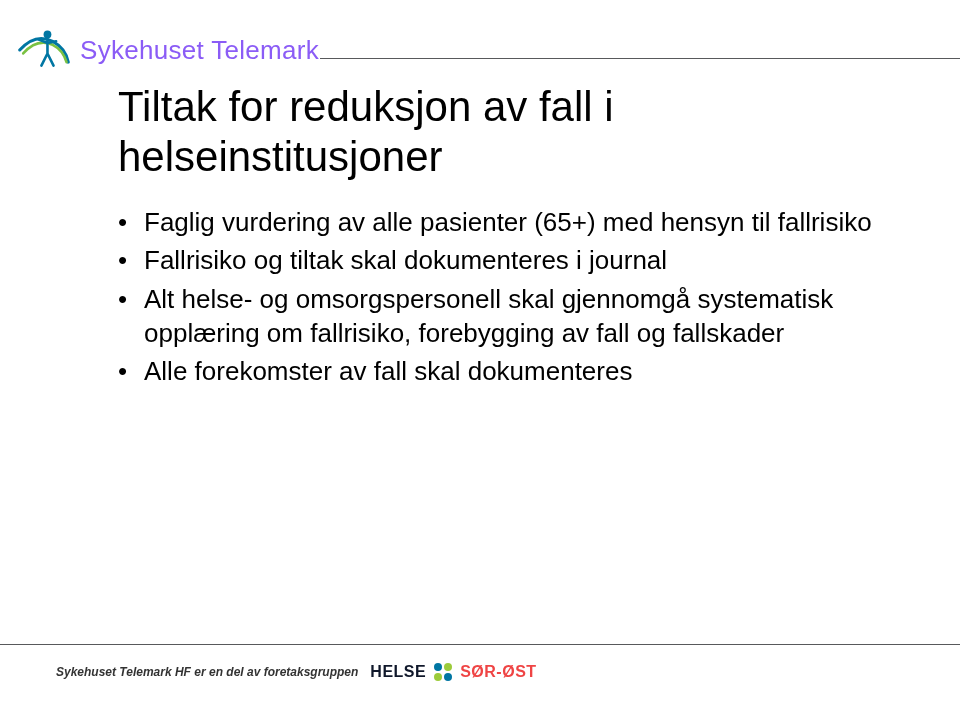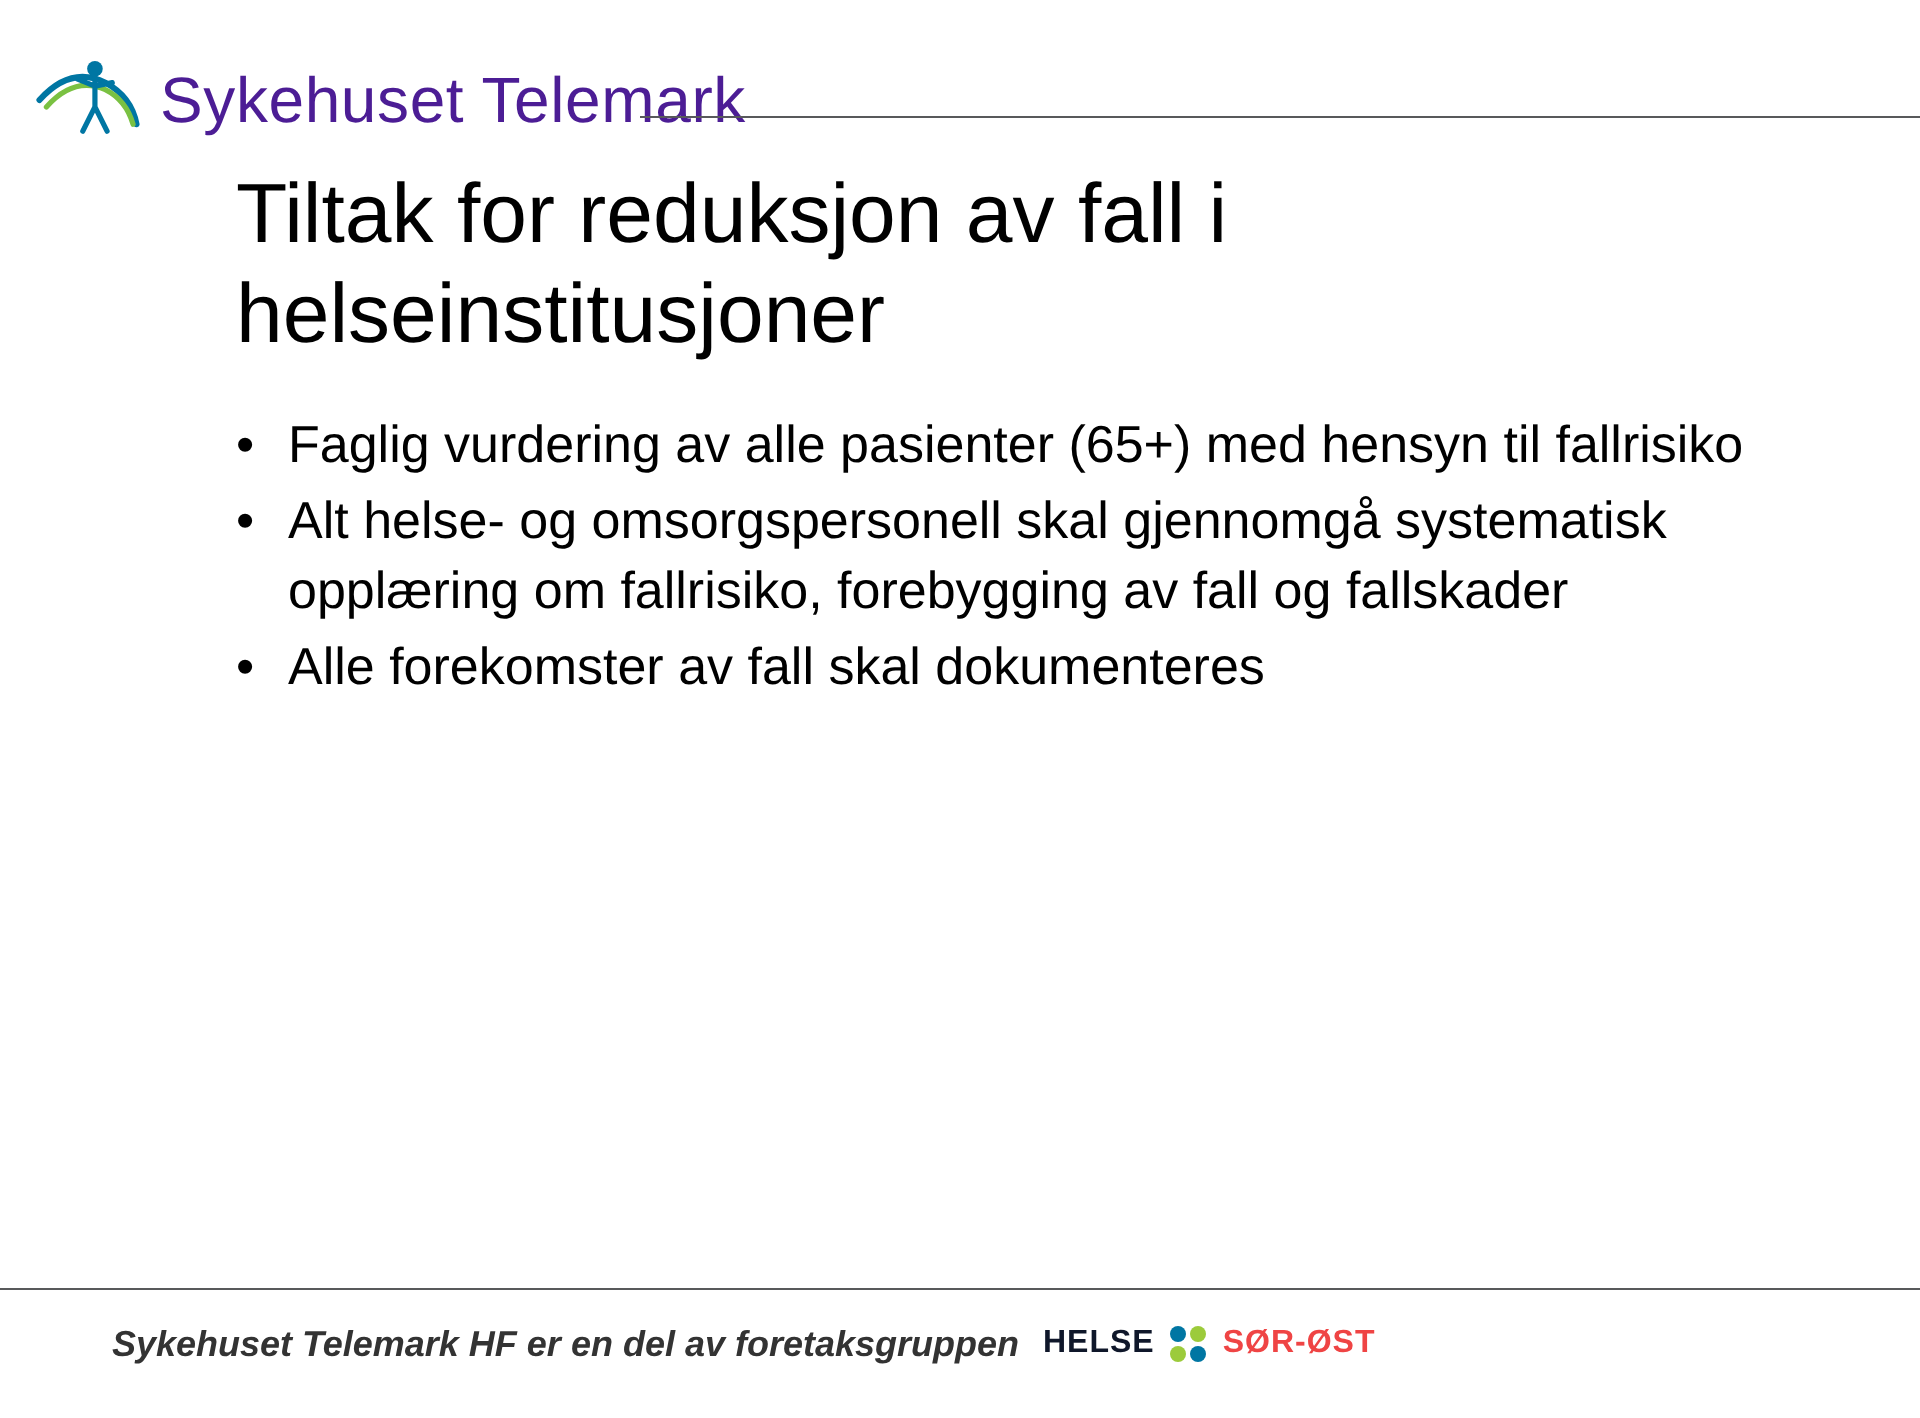--- a/index.html
+++ b/index.html
@@ -18,22 +18,22 @@
     align-items: center;
     gap: 10px;
   }
   .logo-mark {
     width: 52px;
     height: 52px;
     position: relative;
   }
   .logo-mark svg { display: block; }
   .logo-text {
-    font-size: 32px;
-    color: #4c1d95;
+    font-size: 26px;
+    color: #8b5cf6;
     letter-spacing: 0.3px;
     text-align: center;
   }
   .top-rule {
     position: absolute;
     top: 58px;
     left: 320px;
     right: 0;
     height: 1px;
     background: #58595b;
@@ -77,21 +77,21 @@
   }
   .footer {
     position: absolute;
     left: 56px;
     bottom: 24px;
     display: flex;
     align-items: center;
     gap: 12px;
   }
   .footer-text {
-    font-size: 18px;
+    font-size: 12px;
     color: #333;
     font-style: italic;
     font-weight: 600;
   }
   .helse-logo {
     display: flex;
     align-items: center;
     gap: 4px;
   }
   .helse-logo .word1 {
@@ -127,20 +127,21 @@
     </div>
     <div class="logo-text">Sykehuset Telemark</div>
   </div>
 
   <div class="top-rule"></div>
 
   <div class="content">
     <h1 class="title">Tiltak for reduksjon av fall i helseinstitusjoner</h1>
     <ul class="bullets">
       <li>Faglig vurdering av alle pasienter (65+) med hensyn til fallrisiko</li>
+      <li>Fallrisiko og tiltak skal dokumenteres i journal</li>
       <li>Alt helse- og omsorgspersonell skal gjennomgå systematisk opplæring om fallrisiko, forebygging av fall og fallskader</li>
       <li>Alle forekomster av fall skal dokumenteres</li>
     </ul>
   </div>
 
   <div class="footer-rule"></div>
 
   <div class="footer">
     <span class="footer-text">Sykehuset Telemark HF er en del av foretaksgruppen</span>
     <span class="helse-logo">

